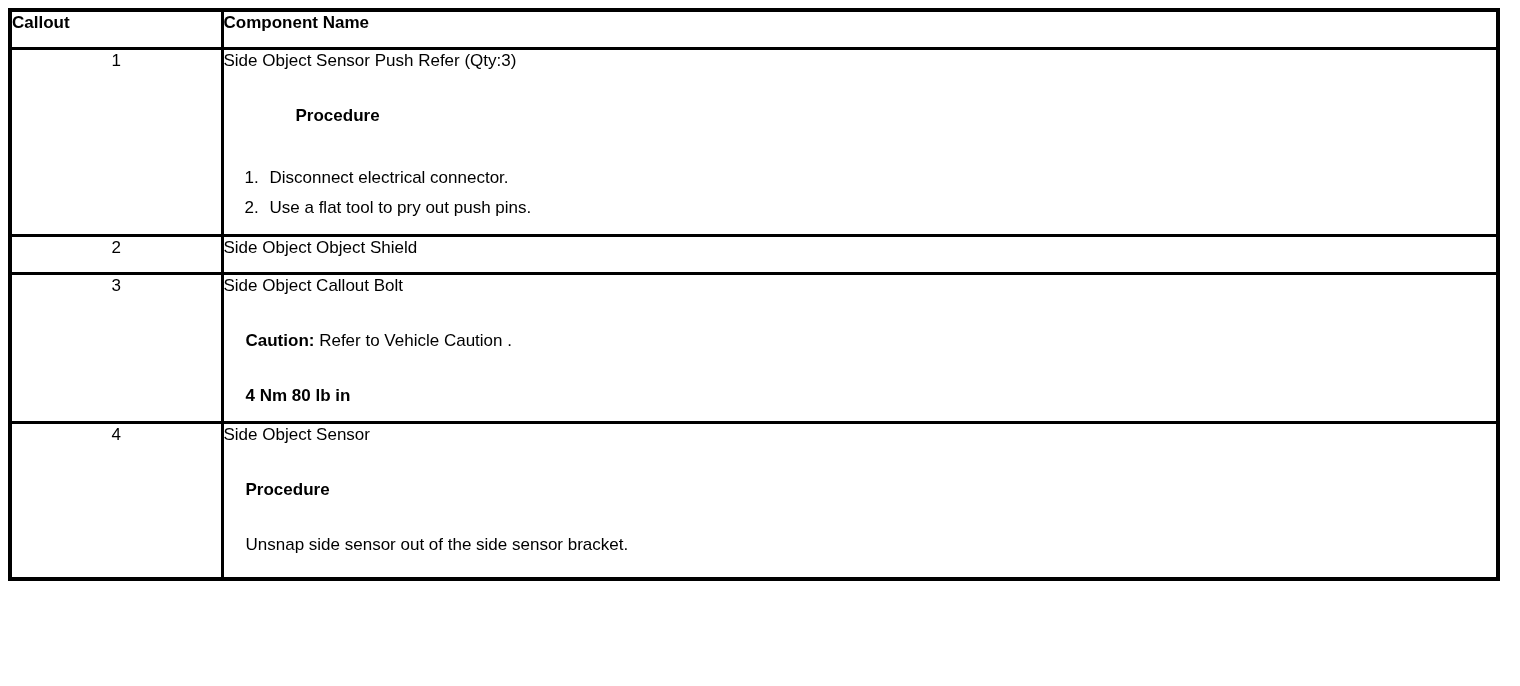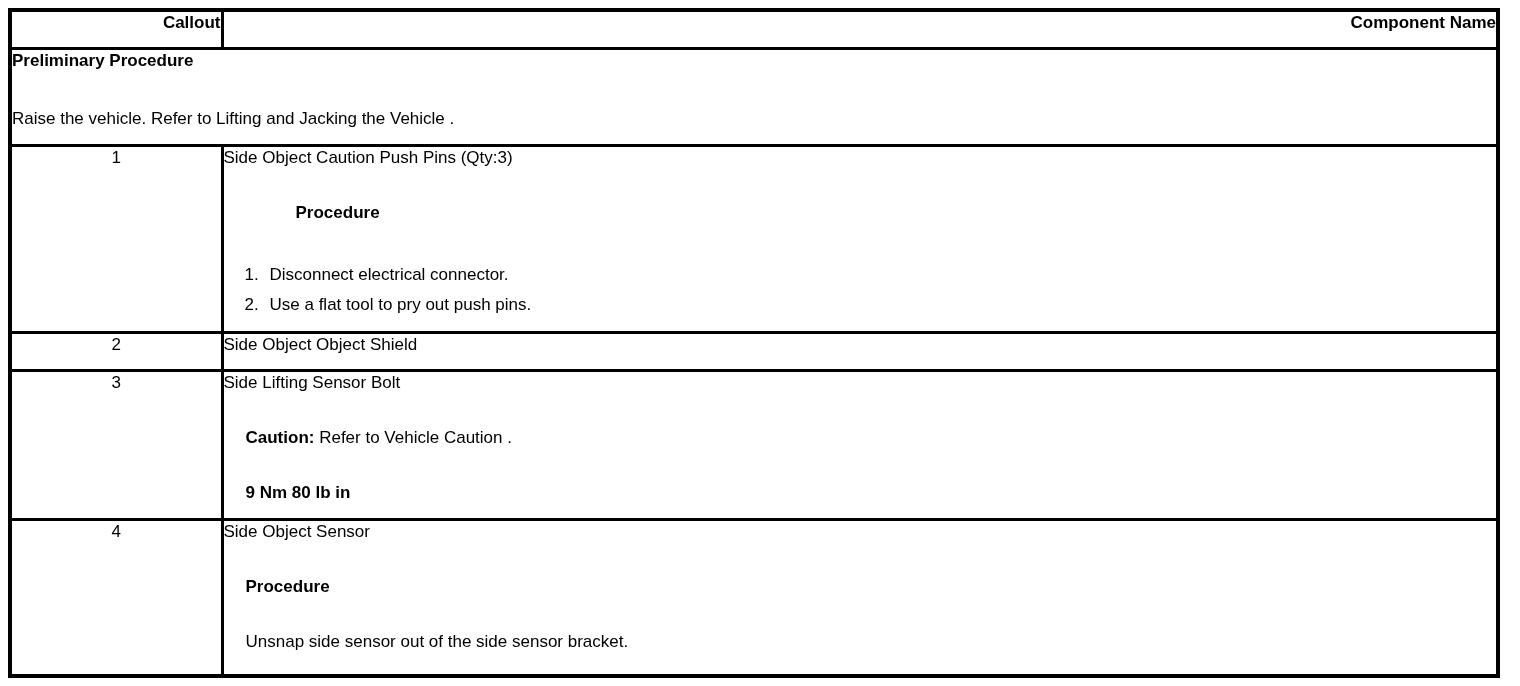--- a/index.html
+++ b/index.html
@@ -33,21 +33,21 @@
     line-height: 22px;
     box-sizing: border-box;
     padding: 0;
   }
   table.component-table {
     border: 4px solid #000000;
   }
   col.col-callout { width: 212px; }
   thead th {
     height: 38px;
-    text-align: right;
+    text-align: left;
     vertical-align: middle;
     font-weight: bold;
     font-size: 18px;
     border-bottom-width: 4px;
   }
   td.callout-cell {
     text-align: center;
     vertical-align: middle;
     font-weight: normal;
   }
@@ -84,52 +84,46 @@
       <col class="col-callout">
       <col class="col-name">
     </colgroup>
     <thead>
       <tr>
         <th>Callout</th>
         <th>Component Name</th>
       </tr>
     </thead>
     <tbody>
-      <tr class="row-prelim">
-        <td class="prelim-cell" colspan="2">
-          <p class="bold">Preliminary Procedure</p>
-          <p class="gap-lg">Raise the vehicle. Refer to Lifting and Jacking the Vehicle .</p>
-        </td>
-      </tr>
 
       <tr class="row-1">
         <td class="callout-cell">1</td>
         <td class="name-cell">
-          <p>Side Object Caution Push Pins (Qty:3)</p>
+          <p>Side Object Sensor Push Refer (Qty:3)</p>
           <p class="bold gap-md proc-indent">Procedure</p>
           <ol class="steps">
             <li>Disconnect electrical connector.</li>
             <li>Use a flat tool to pry out push pins.</li>
           </ol>
         </td>
       </tr>
 
       <tr class="row-2">
         <td class="callout-cell">2</td>
         <td class="name-cell">
           <p>Side Object Object Shield</p>
         </td>
       </tr>
 
       <tr class="row-3">
         <td class="callout-cell">3</td>
         <td class="name-cell">
-          <p>Side Lifting Sensor Bolt</p>
+          <p>Side Object Callout Bolt</p>
           <p class="gap-md"><span class="bold">Caution:</span><span> Refer to Vehicle Caution .</span></p>
-          <p class="bold gap-md">9 Nm 80 lb in</p>
+          <p class="bold gap-md">4 Nm 80 lb in</p>
         </td>
       </tr>
 
       <tr class="row-4">
         <td class="callout-cell">4</td>
         <td class="name-cell">
           <p>Side Object Sensor</p>
           <p class="bold gap-md">Procedure</p>
           <p class="gap-md">Unsnap side sensor out of the side sensor bracket.</p>
         </td>

